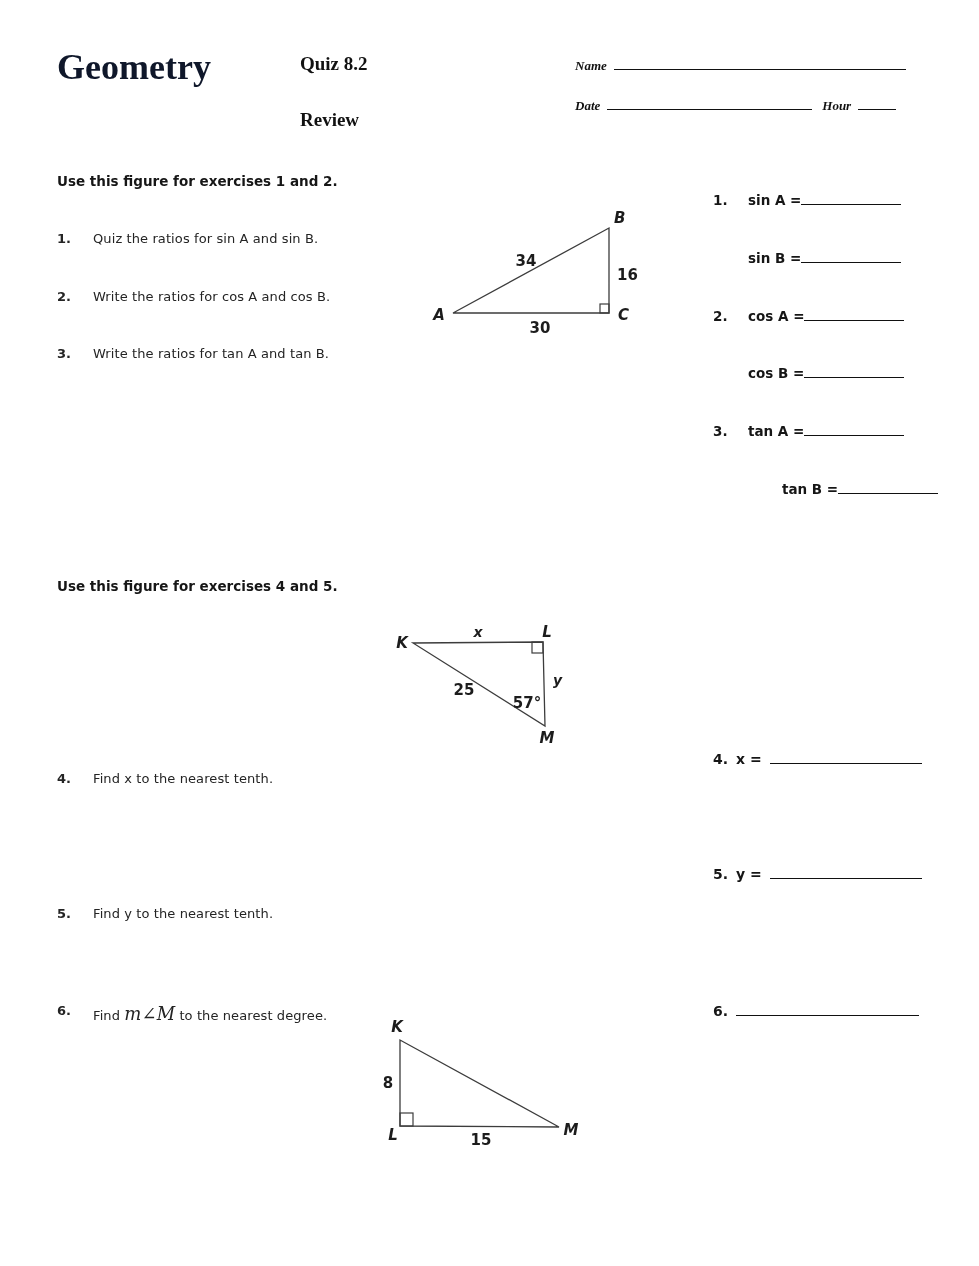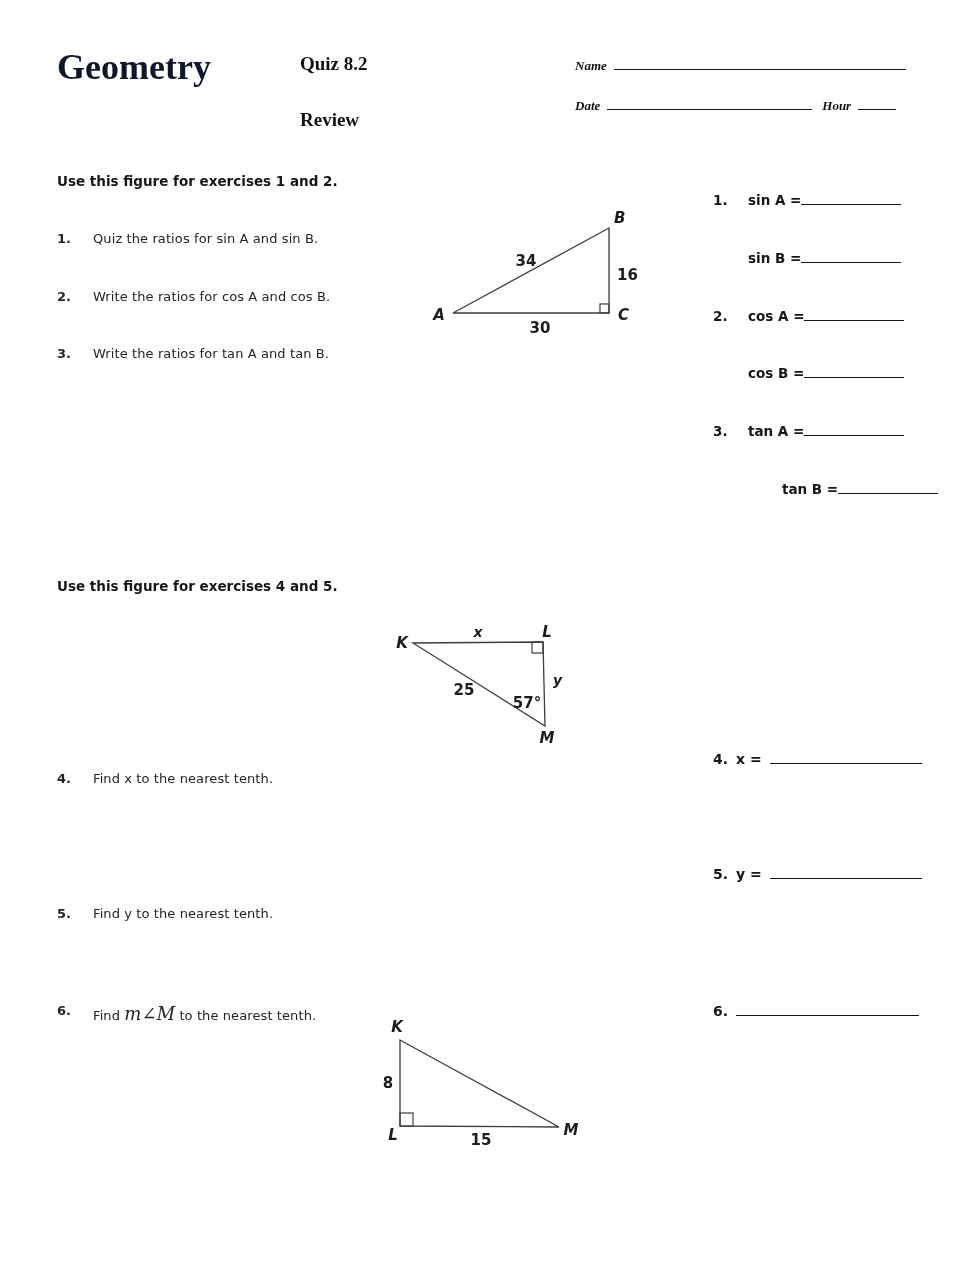--- a/index.html
+++ b/index.html
@@ -138,21 +138,21 @@
 <div class="abs q-row" style="left:57px; top:771px; width:370px;">
   <span class="q-num">4.</span>
   <span class="q-text">Find x to the nearest tenth.</span>
 </div>
 <div class="abs q-row" style="left:57px; top:906px; width:370px;">
   <span class="q-num">5.</span>
   <span class="q-text">Find y to the nearest tenth.</span>
 </div>
 <div class="abs q-row" style="left:57px; top:1003px; width:380px;">
   <span class="q-num">6.</span>
-  <span class="q-text"><span style="white-space:pre;">Find </span><span class="math-it">m∠M</span><span style="white-space:pre;"> to the nearest tenth.</span></span>
+  <span class="q-text"><span style="white-space:pre;">Find </span><span class="math-it">m∠M</span><span style="white-space:pre;"> to the nearest degree.</span></span>
 </div>
 
 <div class="abs ans-row2" style="left:713px; top:751px;">
   <span class="num2">4.</span>
   <span class="lbl2">x =</span>
   <span class="blank" style="width:152px;"></span>
 </div>
 <div class="abs ans-row2" style="left:713px; top:866px;">
   <span class="num2">5.</span>
   <span class="lbl2">y =</span>

